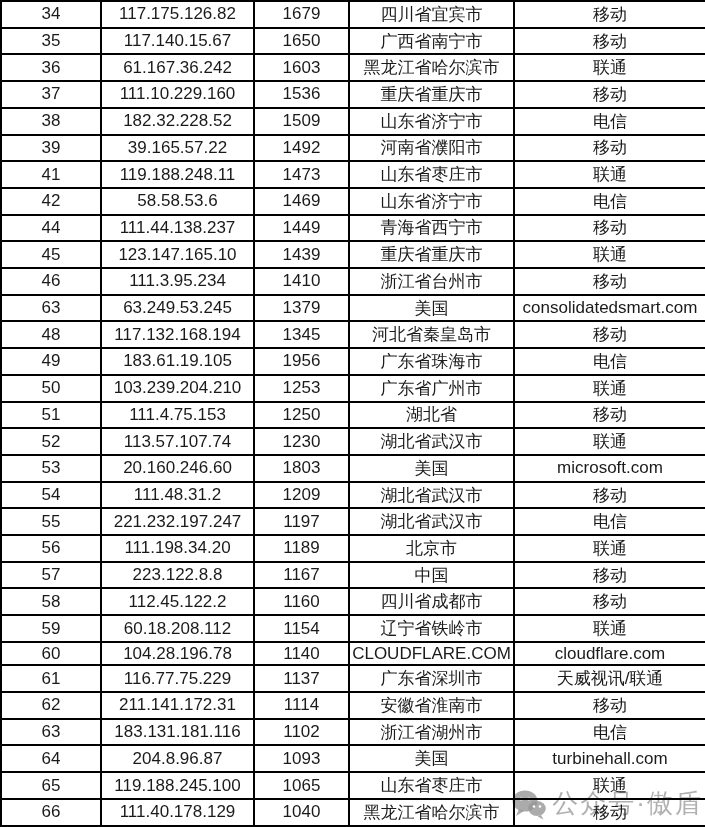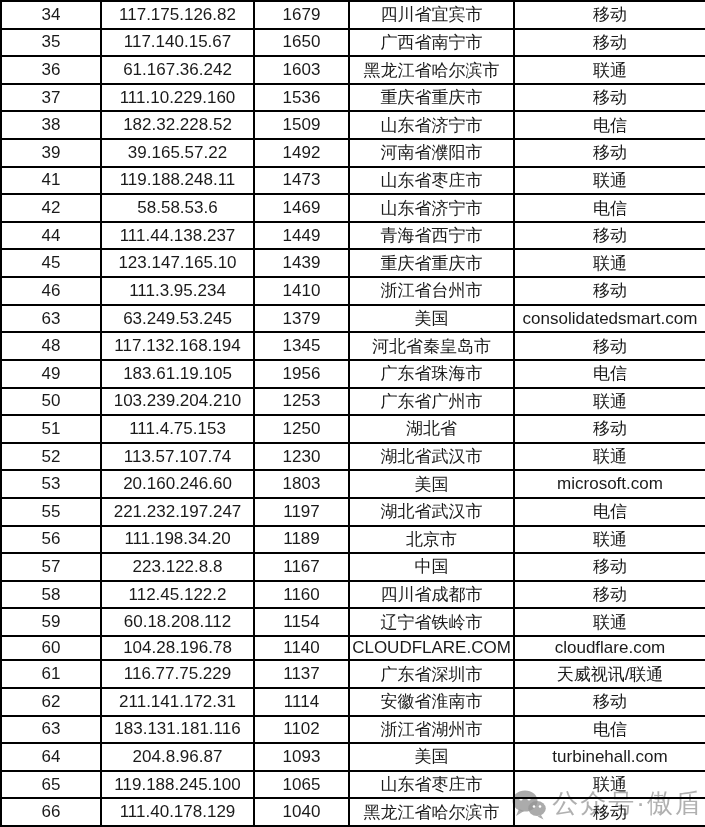--- a/index.html
+++ b/index.html
@@ -234,20 +234,27 @@
     </tr>
 
     <tr>
       <td>53</td>
       <td>20.160.246.60</td>
       <td>1803</td>
       <td>美国</td>
       <td>microsoft.com</td>
     </tr>
 
+    <tr>
+      <td>54</td>
+      <td>111.48.31.2</td>
+      <td>1209</td>
+      <td>湖北省武汉市</td>
+      <td>移动</td>
+    </tr>
 
     <tr>
       <td>55</td>
       <td>221.232.197.247</td>
       <td>1197</td>
       <td>湖北省武汉市</td>
       <td>电信</td>
     </tr>
 
     <tr>

